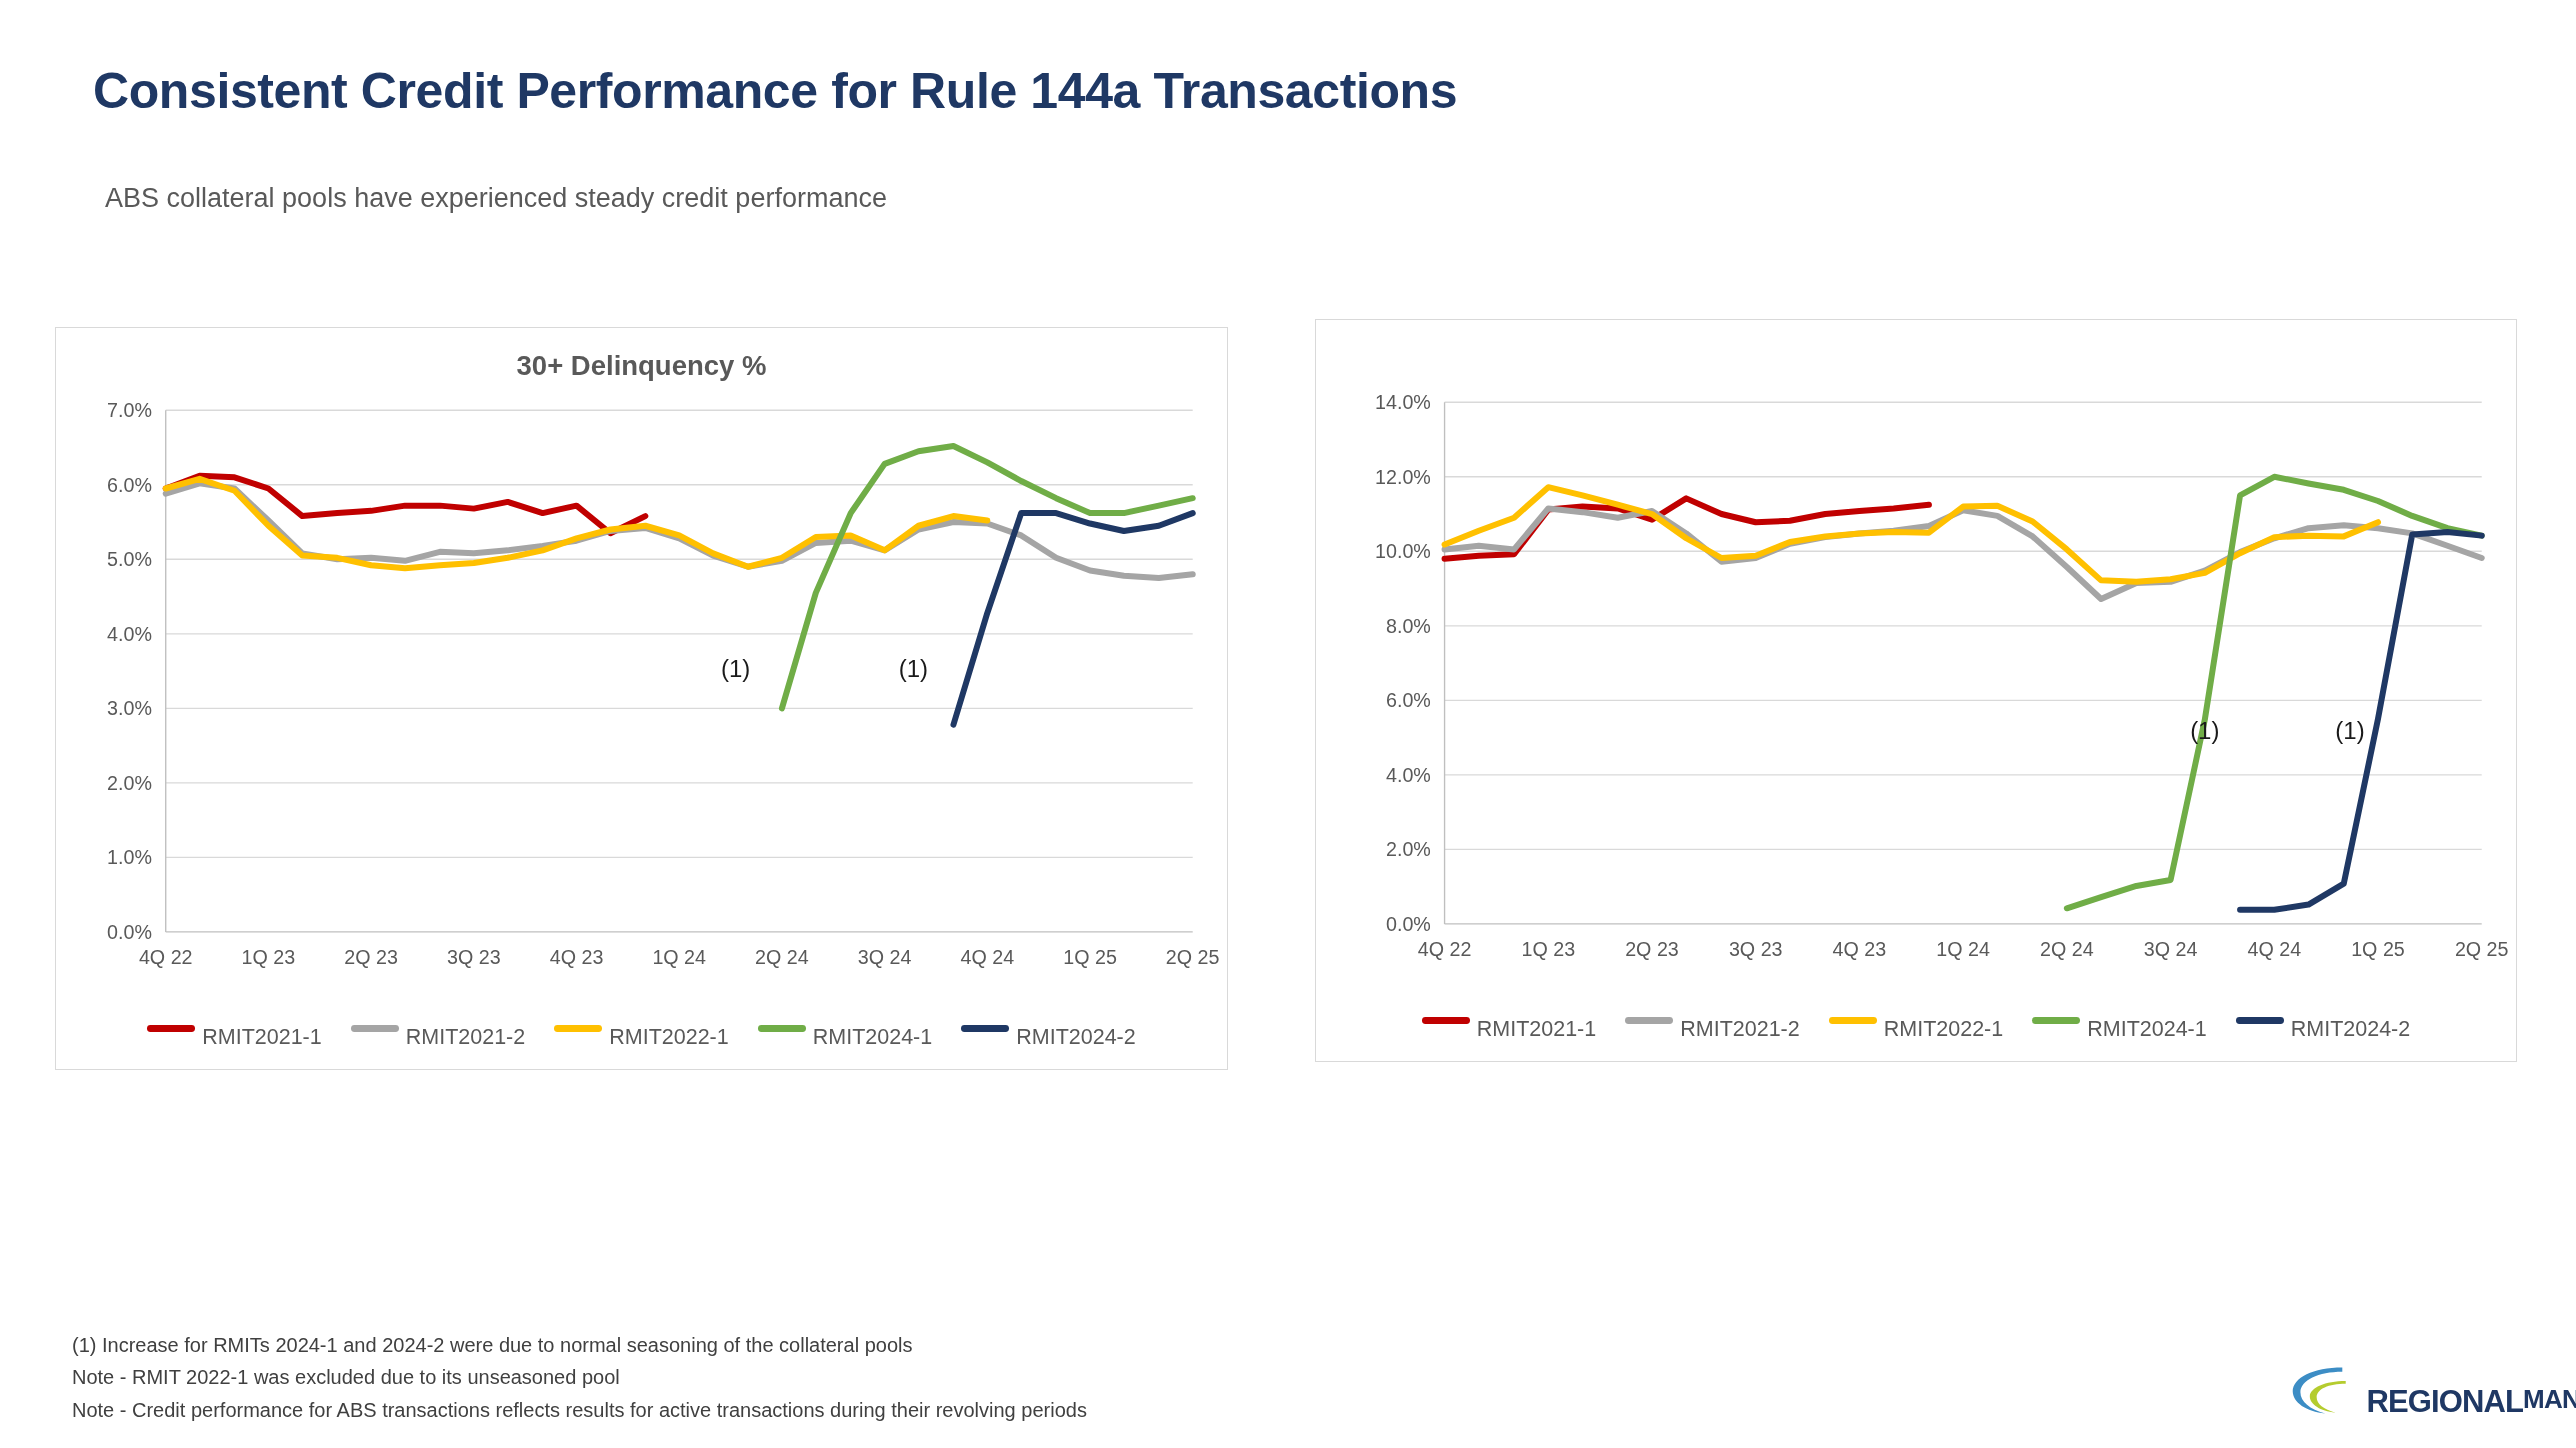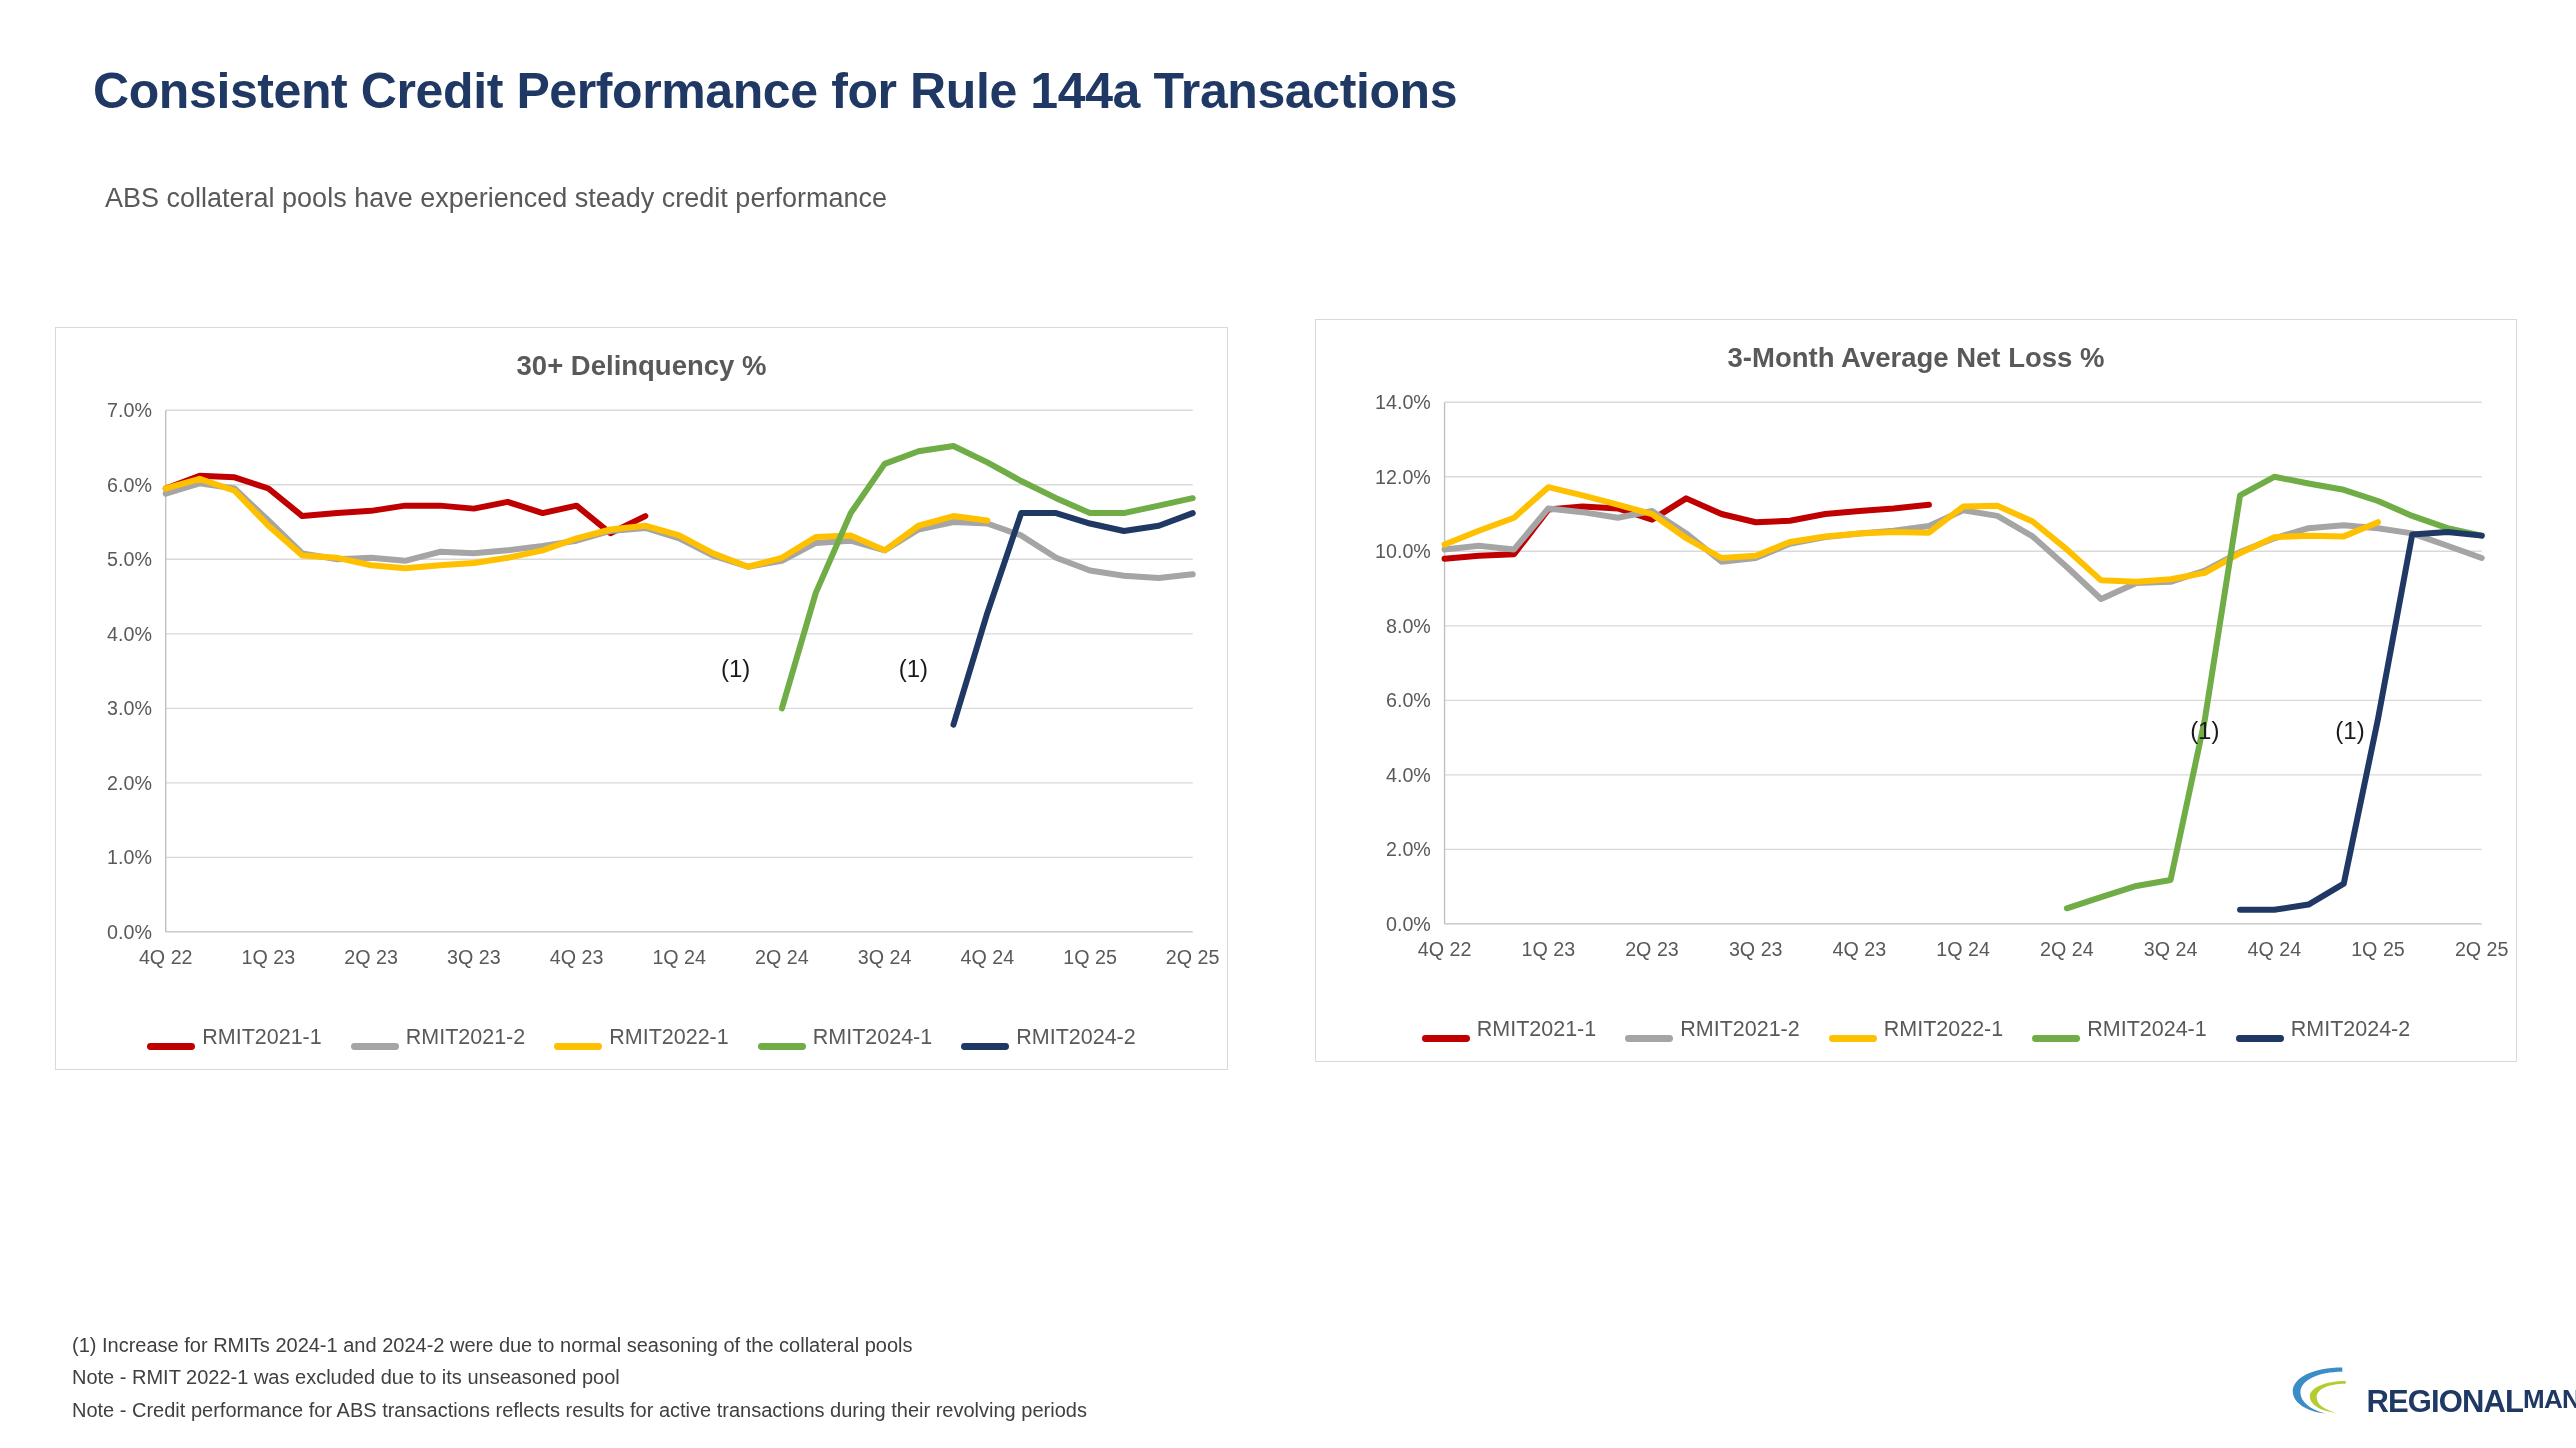--- a/index.html
+++ b/index.html
@@ -40,21 +40,21 @@
   .ytick, .xtick { fill:#595959; font-size:23px; font-family:"Liberation Sans", sans-serif; }
   .ytick { text-anchor:end; }
   .xtick { text-anchor:middle; }
   .ann { fill:#1a1a1a; font-size:28px; font-family:"Liberation Sans", sans-serif; text-anchor:middle; }
   .series { fill:none; stroke-width:7; stroke-linejoin:round; stroke-linecap:round; }
 
   .legend {
     position:absolute; bottom:19px; left:0; right:0;
     display:flex; justify-content:center; align-items:center; gap:29px;
   }
-  .legend-item { display:flex; align-items:flex-end; gap:7px;margin-top:48px; }
+  .legend-item { display:flex; align-items:flex-start; gap:7px;margin-top:48px; }
   .legend-swatch { width:48px; height:6.9px; border-radius:3.4px; display:block; }
   .legend-label { font-size:21.5px; color:#595959; white-space:nowrap; }
 
   .footnotes { position:absolute; left:72px; top:1329px; }
   .footnote { font-size:20px; color:#404040; line-height:1.62; white-space:nowrap; }
 
   .logo-wrap { position:absolute; left:2289px; top:1364px; display:flex; align-items:flex-end; gap:8.6px; }
   .logo-mark { display:block; }
   .logo-text { display:flex; line-height:0.98; }
   .logo-regional { font-size:31px; font-weight:bold; color:#1F3864; letter-spacing:-0.9px; }
@@ -126,21 +126,20 @@
           <span class="legend-label">RMIT2024-1</span>
         </div>
         <div class="legend-item">
           <span class="legend-swatch" style="background: rgb(31, 56, 100);"></span>
           <span class="legend-label">RMIT2024-2</span>
         </div>
       </div>
   </div>
 
   <div class="panel" id="panel-right">
-    <div class="chart-title">3-Month Average Net Loss %</div>
     <svg class="plot" id="svg-net-loss" viewBox="0 0 1400 865" preserveAspectRatio="none">
         <line x1="150" y1="705" x2="1360" y2="705" class="axisline"></line>
         <text x="134" y="713" class="ytick">0.0%</text>
         <line x1="150" y1="618" x2="1360" y2="618" class="gridline"></line>
         <text x="134" y="626" class="ytick">2.0%</text>
         <line x1="150" y1="531" x2="1360" y2="531" class="gridline"></line>
         <text x="134" y="539" class="ytick">4.0%</text>
         <line x1="150" y1="444" x2="1360" y2="444" class="gridline"></line>
         <text x="134" y="452" class="ytick">6.0%</text>
         <line x1="150" y1="357" x2="1360" y2="357" class="gridline"></line>

